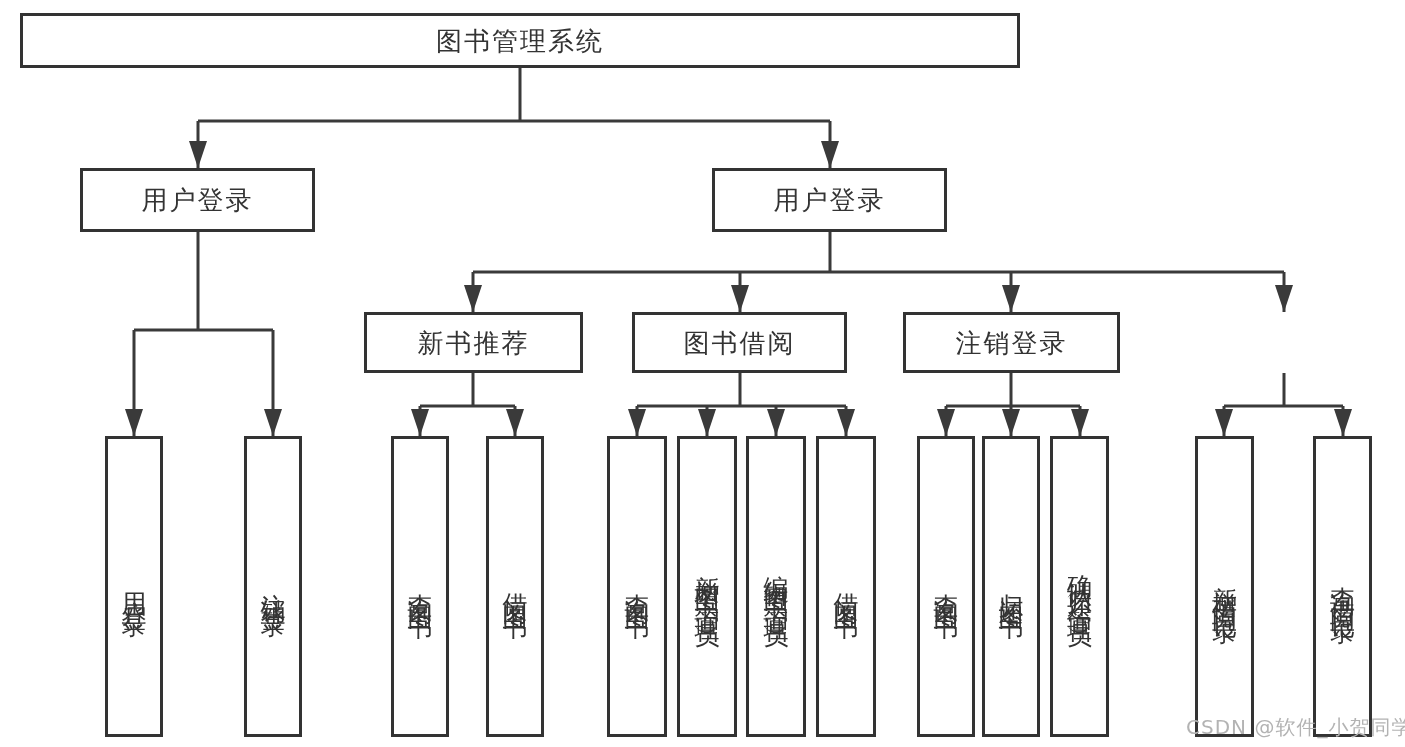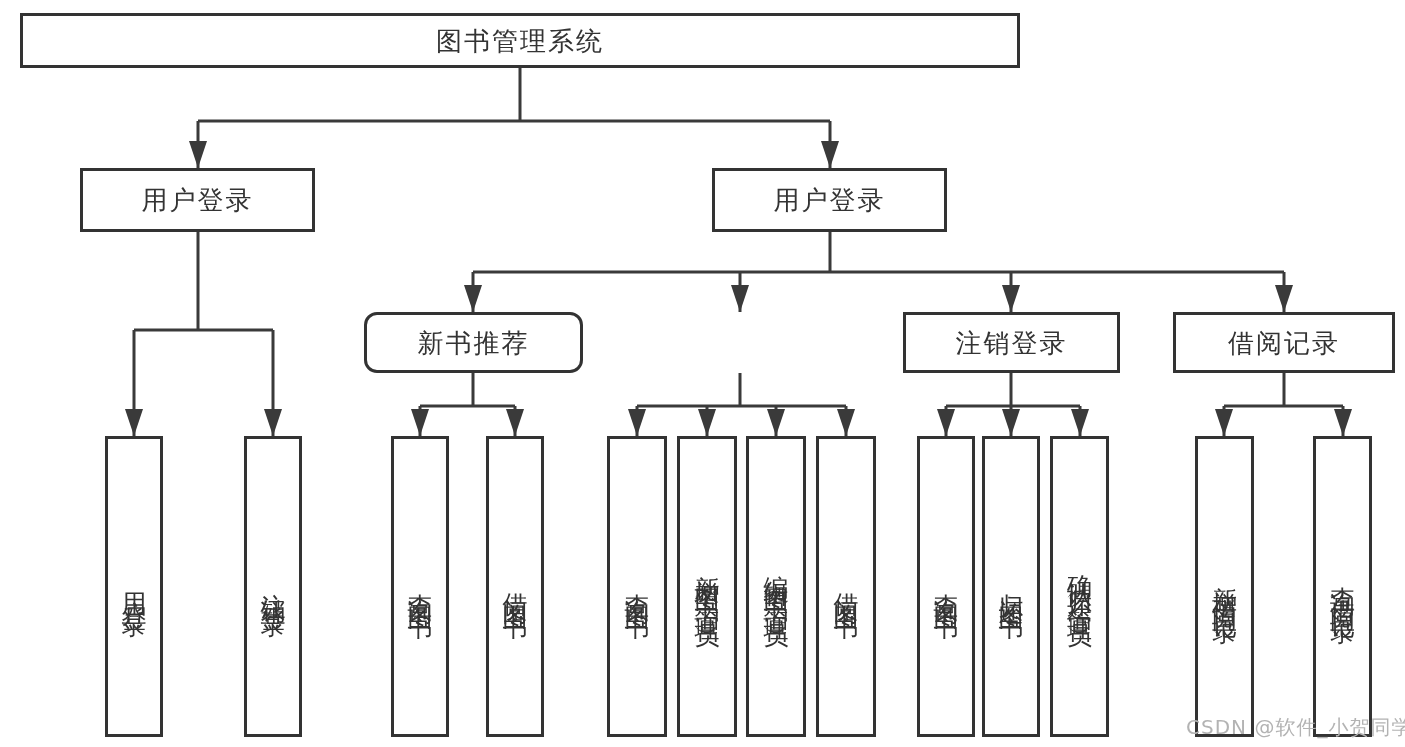--- a/index.html
+++ b/index.html
@@ -108,28 +108,28 @@
     <span class="h-label">图书管理系统</span>
   </div>
 
   <div class="node" style="left:80px; top:168px; width:235px; height:64px;">
     <span class="h-label">用户登录</span>
   </div>
   <div class="node" style="left:712px; top:168px; width:235px; height:64px;">
     <span class="h-label">用户登录</span>
   </div>
 
-  <div class="node" style="left:364px; top:312px; width:219px; height:61px;border-radius:13px;">
+  <div class="node" style="left:364px; top:312px; width:219px; height:61px;">
     <span class="h-label">新书推荐</span>
+  </div>
+  <div class="node" style="left:632px; top:312px; width:215px; height:61px;">
+    <span class="h-label">图书借阅</span>
   </div>
   <div class="node" style="left:903px; top:312px; width:217px; height:61px;">
     <span class="h-label">注销登录</span>
-  </div>
-  <div class="node" style="left:1173px; top:312px; width:222px; height:61px;">
-    <span class="h-label">借阅记录</span>
   </div>
 
   <div class="node" style="left:105px; top:436px; width:58px; height:301px;">
     <span class="v-label">用户登录</span>
   </div>
   <div class="node" style="left:244px; top:436px; width:58px; height:301px;">
     <span class="v-label">注销登录</span>
   </div>
 
   <div class="node" style="left:391px; top:436px; width:58px; height:301px;">

